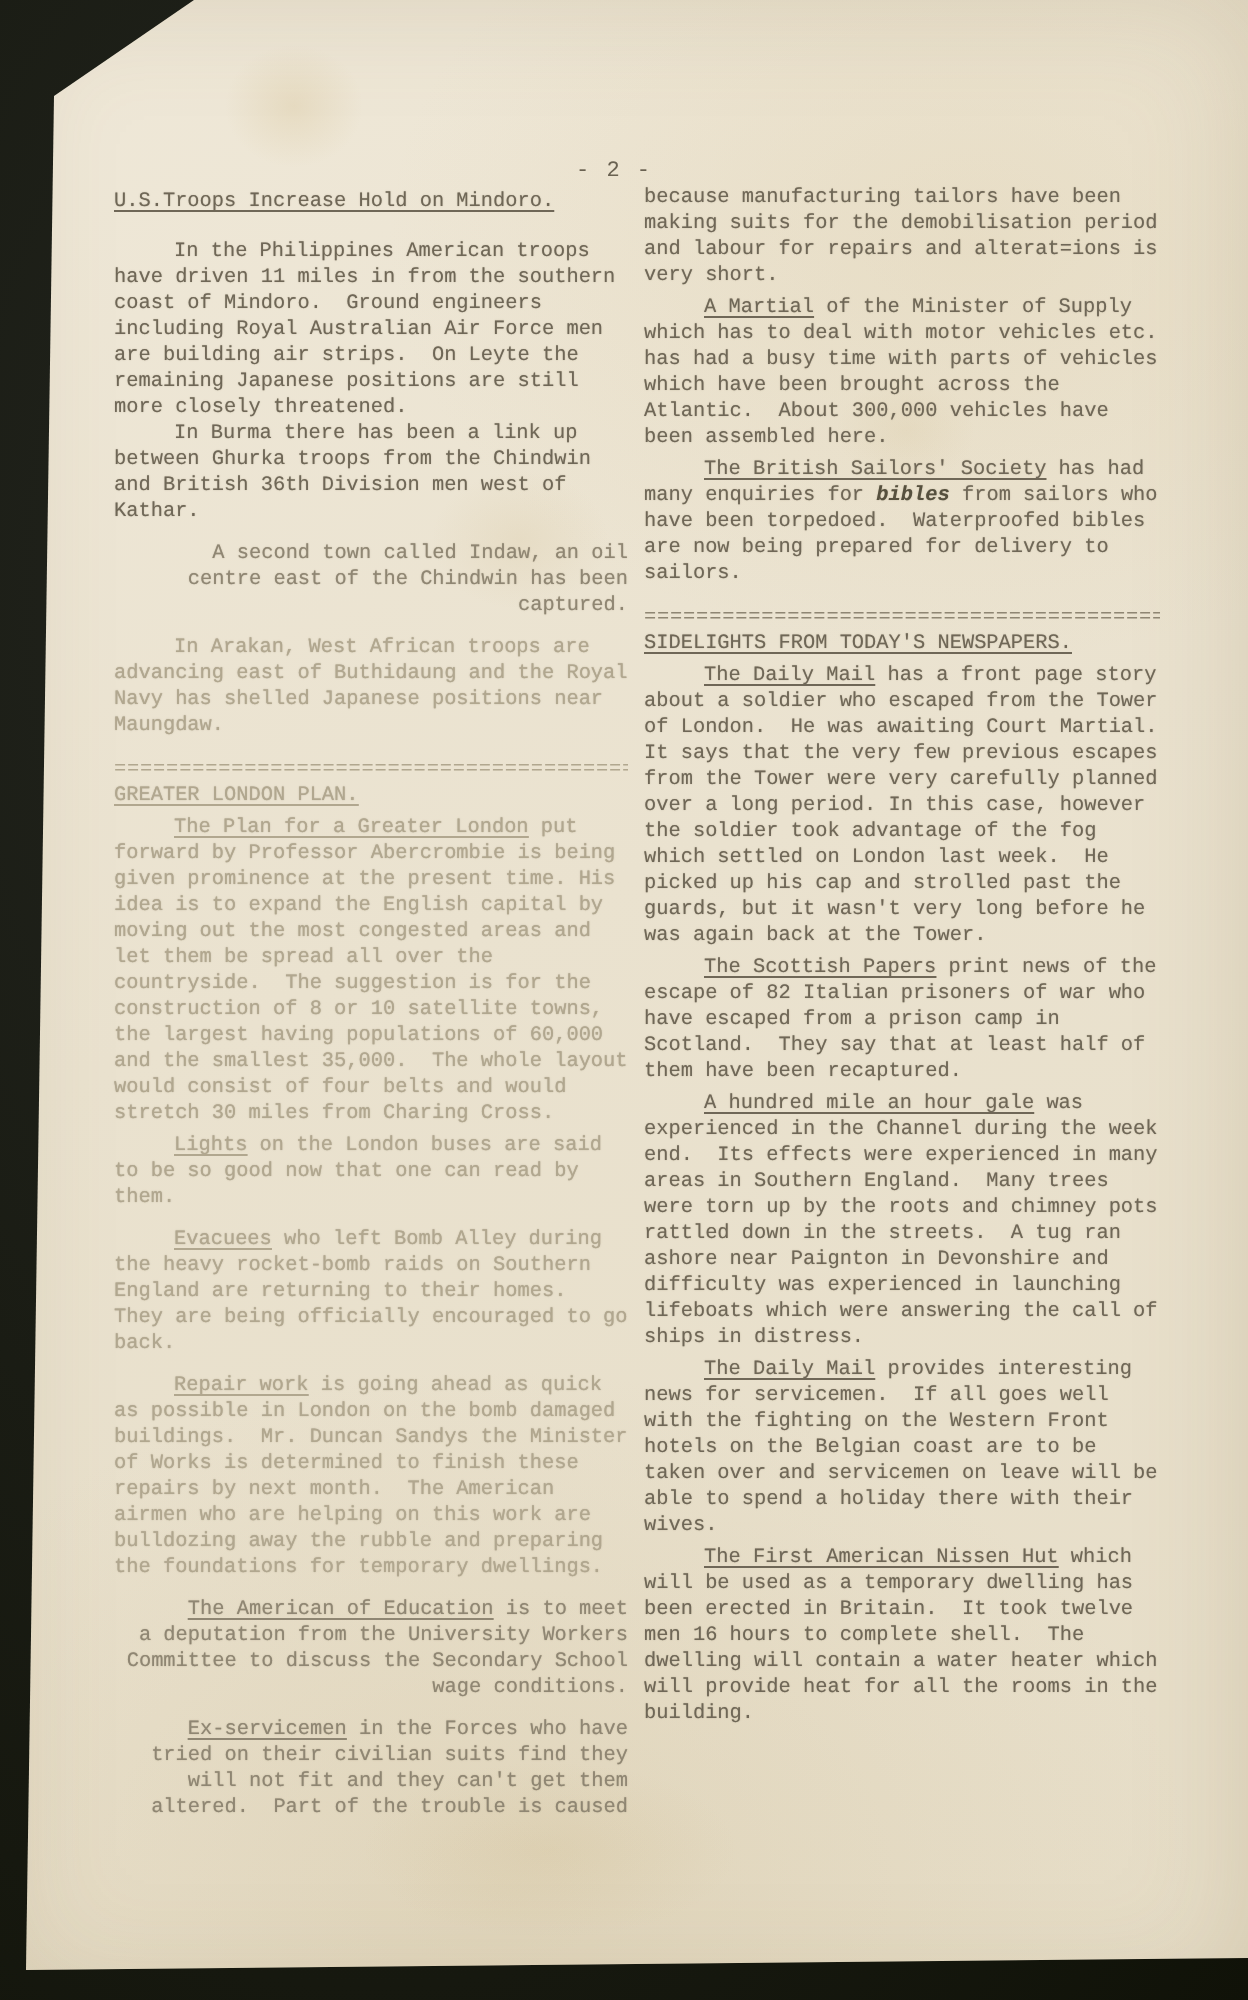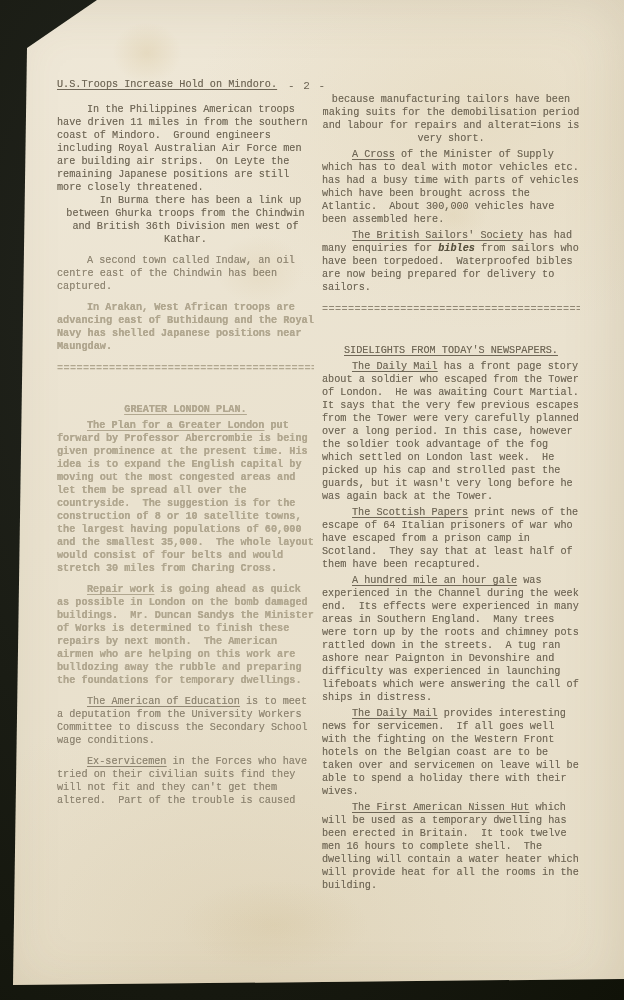--- a/index.html
+++ b/index.html
@@ -19,37 +19,37 @@
   }
   .stain{position:absolute;border-radius:50%;pointer-events:none;}
   .stain.s1{left:112px;top:22px;width:70px;height:62px;background:radial-gradient(ellipse,rgba(194,164,96,0.18),rgba(194,164,96,0) 70%);}
   .stain.s2{left:215px;top:235px;width:90px;height:70px;background:radial-gradient(ellipse,rgba(190,162,100,0.12),rgba(190,162,100,0) 70%);}
   .stain.s3{left:418px;top:188px;width:70px;height:55px;background:radial-gradient(ellipse,rgba(190,162,100,0.10),rgba(190,162,100,0) 70%);}
   .stain.s4{left:180px;top:880px;width:190px;height:90px;background:radial-gradient(ellipse,rgba(188,160,98,0.12),rgba(188,160,98,0) 70%);}
   .page-number{
     position:absolute;left:288px;top:80px;font-size:11px;color:#6a6252;letter-spacing:1px;
   }
   .col{position:absolute;font-size:10.2px;line-height:13px;}
-  .col-left{left:57px;top:78px;width:257px;}
+  .col-left{left:57px;top:95px;width:257px;}
   .col-right{left:322px;top:93px;width:258px;}
   .p{margin:8px 0 0;text-indent:30px;white-space:pre-wrap;
      text-shadow:0 0 0.6px rgba(120,110,85,0.55);}
   .p.noindent{text-indent:0;}
-  .p.mt0{margin-top:0;text-align:center;}
+  .p.mt0{margin-top:0;}
   .p.mt3{margin-top:3px;}
   .h{margin:0;white-space:pre-wrap;text-decoration:underline;text-underline-offset:2px;
      text-decoration-thickness:1px;text-shadow:0 0 0.6px rgba(120,110,85,0.55);}
-  .h.center{text-align:center;margin-top:28px;}
+  .h.center{margin-top:0;}
   .lead{text-decoration:underline;text-underline-offset:2px;text-decoration-thickness:1px;}
   .bld{font-weight:bold;color:#56503e;font-style:italic;}
   .div-line{margin-top:9px;white-space:nowrap;overflow:hidden;letter-spacing:0.4px;}
   
   .f1{color:#6f6757;}
-  .f2{color:#8f8673;}
-  .f3{color:#b1a78f;font-weight:bold;}
+  .f2{color:#8f8673;text-align:right;}
+  .f3{color:#b1a78f;}
   .p1-gap{margin-top:12px;}
 </style>
 </head>
 <body>
 
 <div class="paper">
   <div class="stain s1"></div>
   <div class="stain s2"></div>
   <div class="stain s3"></div>
   <div class="stain s4"></div>
@@ -58,30 +58,32 @@
 
   <div class="col col-left">
     <div class="h f1">U.S.Troops Increase Hold on Mindoro.</div>
     <p class="p f1 p1-gap"><span>In the Philippines American troops have driven 11 miles in from the southern coast of Mindoro.  Ground engineers including Royal Australian Air Force men are building air strips.  On Leyte the remaining Japanese positions are still more closely threatened.</span></p>
     <p class="p f1 mt0"><span>In Burma there has been a link up between Ghurka troops from the Chindwin and British 36th Division men west of Kathar.</span></p>
     <p class="p f2"><span>A second town called Indaw, an oil centre east of the Chindwin has been captured.</span></p>
     <p class="p f3"><span>In Arakan, West African troops are advancing east of Buthidaung and the Royal Navy has shelled Japanese positions near Maungdaw.</span></p>
     <div class="div-line f3">=========================================</div>
     <div class="h center f3">GREATER LONDON PLAN.</div>
     <p class="p f3 mt3"><span class="lead">The Plan for a Greater London</span><span> put forward by Professor Abercrombie is being given prominence at the present time. His idea is to expand the English capital by moving out the most congested areas and let them be spread all over the countryside.  The suggestion is for the construction of 8 or 10 satellite towns, the largest having populations of 60,000 and the smallest 35,000.  The whole layout would consist of four belts and would stretch 30 miles from Charing Cross.</span></p>
+    <p class="p f3 mt3"><span class="lead">Lights</span><span> on the London buses are said to be so good now that one can read by them.</span></p>
+    <p class="p f3"><span class="lead">Evacuees</span><span> who left Bomb Alley during the heavy rocket-bomb raids on Southern England are returning to their homes.  They are being officially encouraged to go back.</span></p>
     <p class="p f3"><span class="lead">Repair work</span><span> is going ahead as quick as possible in London on the bomb damaged buildings.  Mr. Duncan Sandys the Minister of Works is determined to finish these repairs by next month.  The American airmen who are helping on this work are bulldozing away the rubble and preparing the foundations for temporary dwellings.</span></p>
     <p class="p f2"><span class="lead">The American of Education</span><span> is to meet a deputation from the University Workers Committee to discuss the Secondary School wage conditions.</span></p>
     <p class="p f2"><span class="lead">Ex-servicemen</span><span> in the Forces who have tried on their civilian suits find they will not fit and they can't get them altered.  Part of the trouble is caused</span></p>
   </div>
 
   <div class="col col-right">
     <p class="p f1 noindent mt0"><span>because manufacturing tailors have been making suits for the demobilisation period and labour for repairs and alterat=ions is very short.</span></p>
-    <p class="p f1 mt3"><span class="lead">A Cross</span><span> of the Minister of Supply which has to deal with motor vehicles etc. has had a busy time with parts of vehicles which have been brought across the Atlantic.  About 300,000 vehicles have been assembled here.</span></p>
+    <p class="p f1 mt3"><span class="lead">A Martial</span><span> of the Minister of Supply which has to deal with motor vehicles etc. has had a busy time with parts of vehicles which have been brought across the Atlantic.  About 300,000 vehicles have been assembled here.</span></p>
     <p class="p f1 mt3"><span class="lead">The British Sailors' Society</span><span> has had many enquiries for </span><span class="bld">bibles</span><span> from sailors who have been torpedoed.  Waterproofed bibles are now being prepared for delivery to sailors.</span></p>
     <div class="div-line f2">=========================================</div>
     <div class="h center f1">SIDELIGHTS FROM TODAY'S NEWSPAPERS.</div>
     <p class="p f1 mt3"><span class="lead">The Daily Mail</span><span> has a front page story about a soldier who escaped from the Tower of London.  He was awaiting Court Martial.  It says that the very few previous escapes from the Tower were very carefully planned over a long period. In this case, however the soldier took advantage of the fog which settled on London last week.  He picked up his cap and strolled past the guards, but it wasn't very long before he was again back at the Tower.</span></p>
-    <p class="p f1 mt3"><span class="lead">The Scottish Papers</span><span> print news of the escape of 64 Italian prisoners of war who have escaped from a prison camp in Scotland.  They say that at least half of them have been recaptured.</span></p>
+    <p class="p f1 mt3"><span class="lead">The Scottish Papers</span><span> print news of the escape of 82 Italian prisoners of war who have escaped from a prison camp in Scotland.  They say that at least half of them have been recaptured.</span></p>
     <p class="p f1 mt3"><span class="lead">A hundred mile an hour gale</span><span> was experienced in the Channel during the week end.  Its effects were experienced in many areas in Southern England.  Many trees were torn up by the roots and chimney pots rattled down in the streets.  A tug ran ashore near Paignton in Devonshire and difficulty was experienced in launching lifeboats which were answering the call of ships in distress.</span></p>
     <p class="p f1 mt3"><span class="lead">The Daily Mail</span><span> provides interesting news for servicemen.  If all goes well with the fighting on the Western Front hotels on the Belgian coast are to be taken over and servicemen on leave will be able to spend a holiday there with their wives.</span></p>
     <p class="p f1 mt3"><span class="lead">The First American Nissen Hut</span><span> which will be used as a temporary dwelling has been erected in Britain.  It took twelve men 16 hours to complete shell.  The dwelling will contain a water heater which will provide heat for all the rooms in the building.</span></p>
   </div>
 </div>
 
 </body></html>

